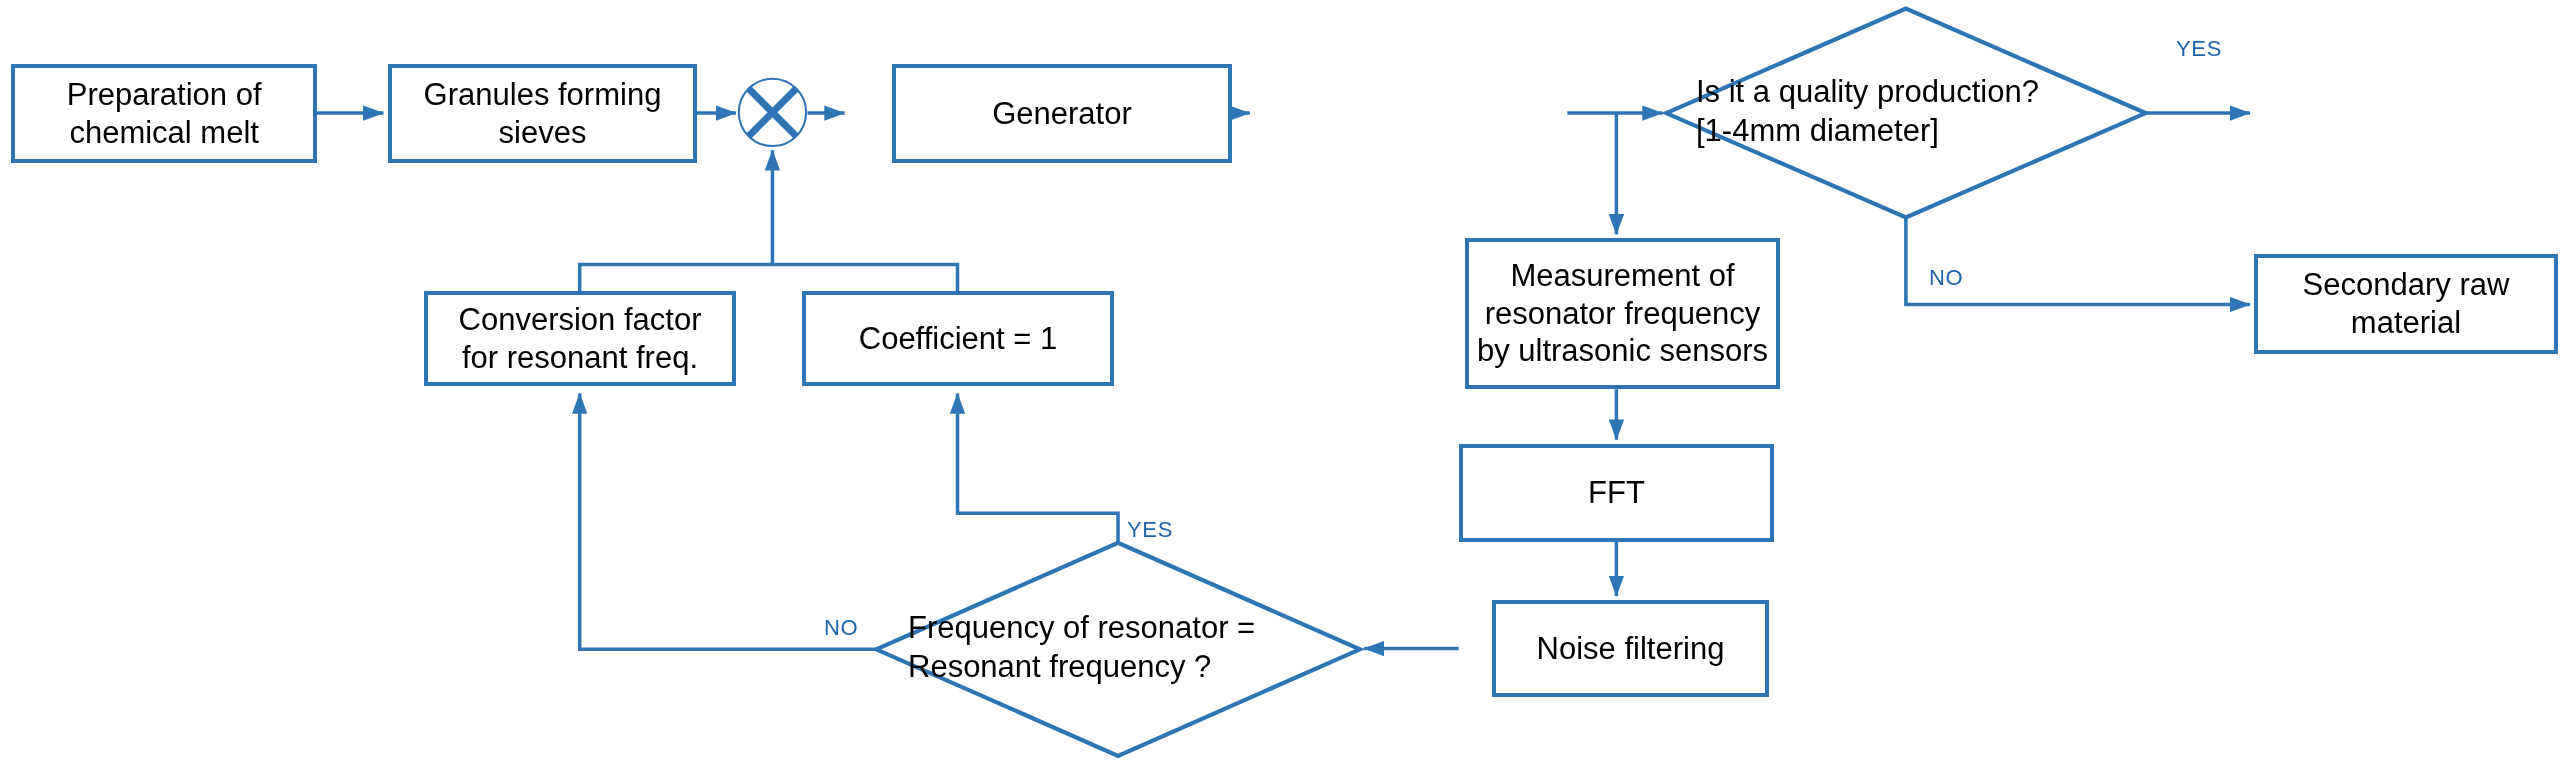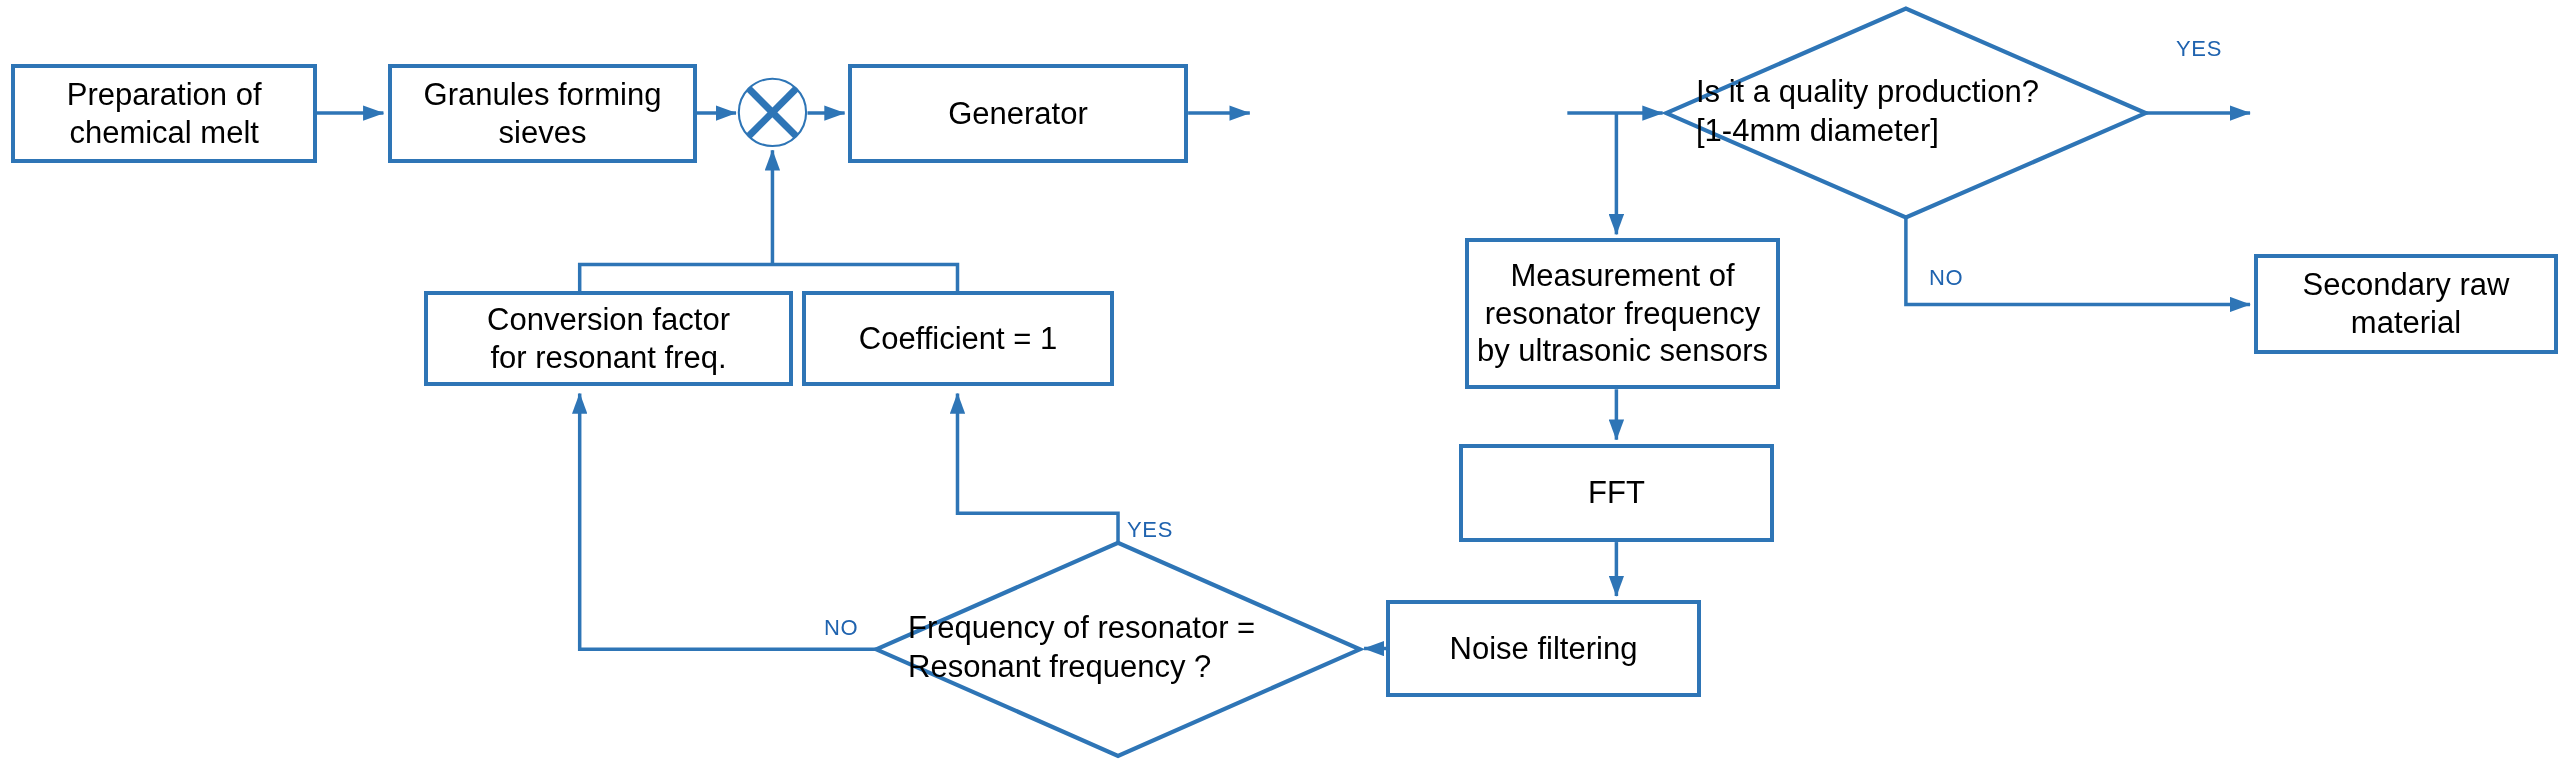--- a/index.html
+++ b/index.html
@@ -81,36 +81,36 @@
       <line class="xline" x1="1136" y1="126" x2="1068" y2="194"></line>
     </g>
   </svg>
 
   <div class="node" style="left:11.2px;top:64px;width:306px;height:99px">Preparation of
 chemical melt</div>
 
   <div class="node" style="left:388px;top:64px;width:309px;height:99px">Granules forming
 sieves</div>
 
-  <div class="node" style="left:848px;top:64px;width:340px;height:99px">Generator</div>
+  <div class="node" style="left:892px;top:64px;width:340px;height:99px">Generator</div>
 
 
 
   <div class="node" style="left:2254px;top:254px;width:304px;height:100px">Secondary raw
 material</div>
 
   <div class="node" style="left:1465px;top:238px;width:315px;height:151px">Measurement of
 resonator frequency
 by ultrasonic sensors</div>
 
   <div class="node" style="left:1459px;top:444px;width:315px;height:98px">FFT</div>
 
-  <div class="node" style="left:1386px;top:600px;width:315px;height:97px">Noise filtering</div>
+  <div class="node" style="left:1492px;top:600px;width:277px;height:97px">Noise filtering</div>
 
-  <div class="node" style="left:424px;top:291px;width:369px;height:95px">Conversion factor
+  <div class="node" style="left:424px;top:291px;width:312px;height:95px">Conversion factor
 for resonant freq.</div>
 
   <div class="node" style="left:802px;top:291px;width:312px;height:95px">Coefficient = 1</div>
 
   <div class="diamond-label" style="left:1696px;top:73px;width:421px">Is it a quality production?
 [1-4mm diameter]</div>
 
   <div class="diamond-label" style="left:908px;top:609px;width:421px">Frequency of resonator =
 Resonant frequency ?</div>
 

